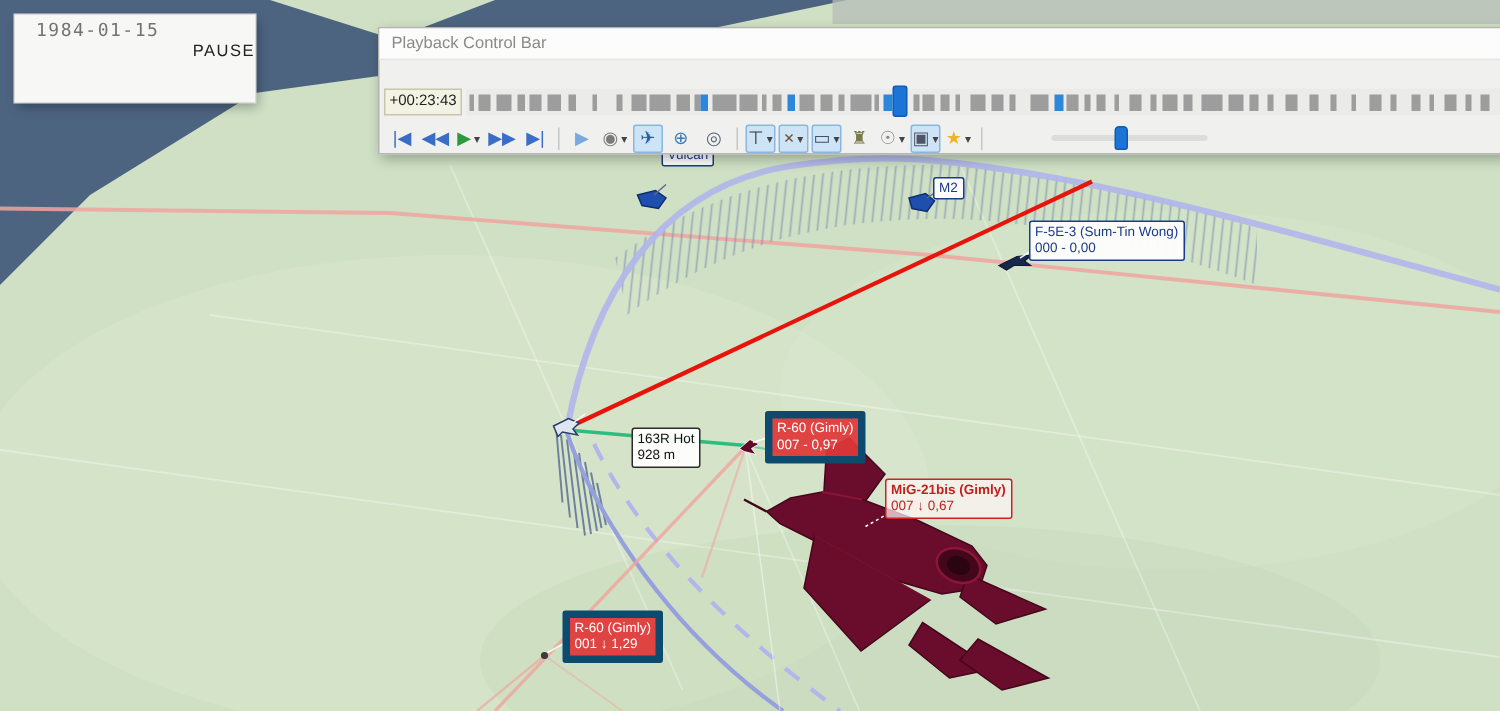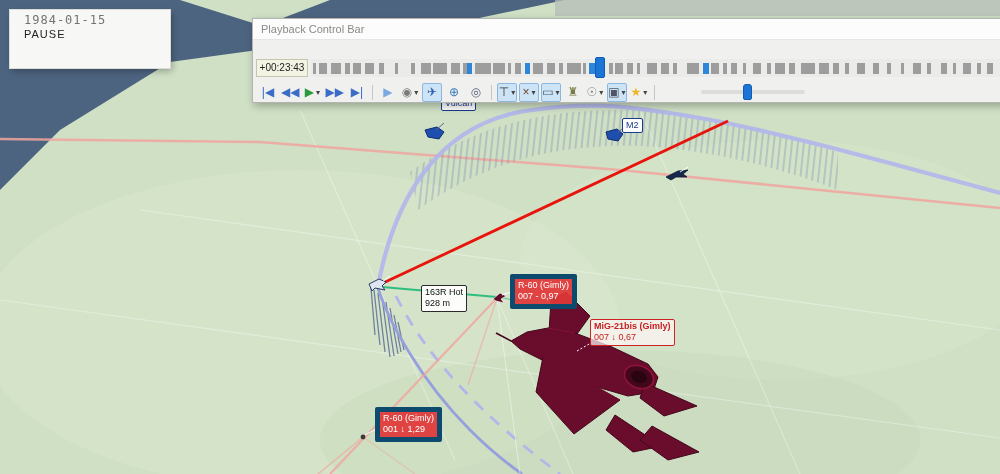--- a/index.html
+++ b/index.html
@@ -6,21 +6,21 @@
   #stage{position:relative;width:1000px;height:474px;overflow:hidden;
          font-family:"Liberation Sans",sans-serif;background:#cfe0c5;}
   #scene{position:absolute;left:0;top:0;}
 
   
   .clock{position:absolute;left:10px;top:10px;width:160px;height:58px;
          background:#f7f7f5;box-shadow:0 0 0 1px #dcdcd8,2px 3px 7px rgba(0,0,0,.30);
          padding:3px 0 0 14px;box-sizing:border-box;}
   .clock .date{font:12px "DejaVu Sans Mono",monospace;color:#737373;letter-spacing:1px;}
   .clock .time{font:29px "DejaVu Sans Mono",monospace;color:#141414;line-height:1.0;letter-spacing:1px;}
-  .clock .status{font:11px "Liberation Sans",sans-serif;color:#222;letter-spacing:1px;margin-top:1px;}
+  .clock .status{font:11px "Liberation Sans",sans-serif;color:#222;letter-spacing:1px;margin-top:1px;text-align:right;}
 
   
   .pbar{position:absolute;left:252px;top:18px;width:800px;height:85px;box-sizing:border-box;
         background:#f0f0ee;border:1px solid #b4b4b0;box-shadow:2px 3px 8px rgba(0,0,0,.28);}
   .pbar .titlebar{height:20px;background:#fcfcfc;border-bottom:1px solid #e6e6e3;
         color:#8a8a86;font-size:11px;line-height:20px;padding-left:8px;}
   .time-elapsed{position:absolute;left:3px;top:40px;width:50px;height:16px;
         background:#f2f3e2;border:1px solid #c6c6ae;font-size:10px;color:#222;
         text-align:center;line-height:16px;}
   .timeline{position:absolute;left:58px;right:5px;top:40px;height:18px;
@@ -158,20 +158,24 @@
       <line x1="543" y1="357" x2="620" y2="400" stroke="var(--mig_edge)" stroke-width="1" opacity=".7"></line>
       <line x1="577" y1="351" x2="591" y2="343" stroke="#fff" stroke-width="1" stroke-dasharray="2 2"></line>
     </g>
   </svg>
 
   <div class="olabel blue" style="left:441px;top:96px">
     <div class="l1">Vulcan</div>
   </div>
   <div class="olabel blue" style="left:622px;top:118px">
     <div class="l1">M2</div>
+  </div>
+  <div class="olabel blue" style="left:686px;top:147px">
+    <div class="l1">F-5E-3 (Sum-Tin Wong)</div>
+    <div class="l2">000 - 0,00</div>
   </div>
   <div class="olabel black" style="left:421px;top:285px">
     <div class="l1">163R Hot</div>
     <div class="l2">928 m</div>
   </div>
   <div class="olabel redbg" style="left:510px;top:274px">
     <div class="l1">R-60 (Gimly)</div>
     <div class="l2">007 - 0,97</div>
   </div>
   <div class="olabel redoutline" style="left:590px;top:319px">

